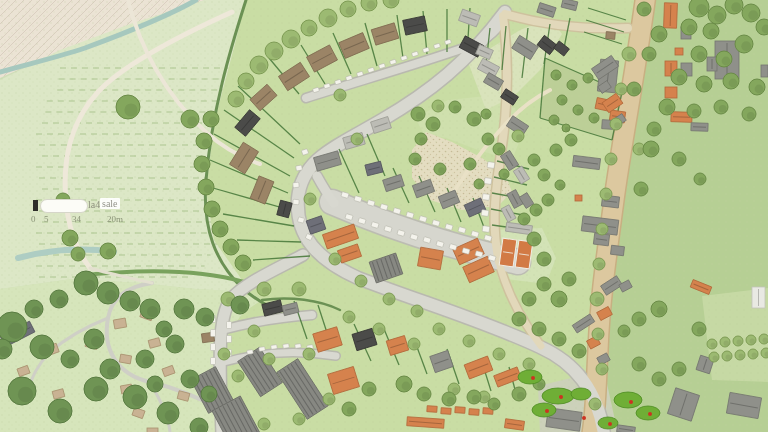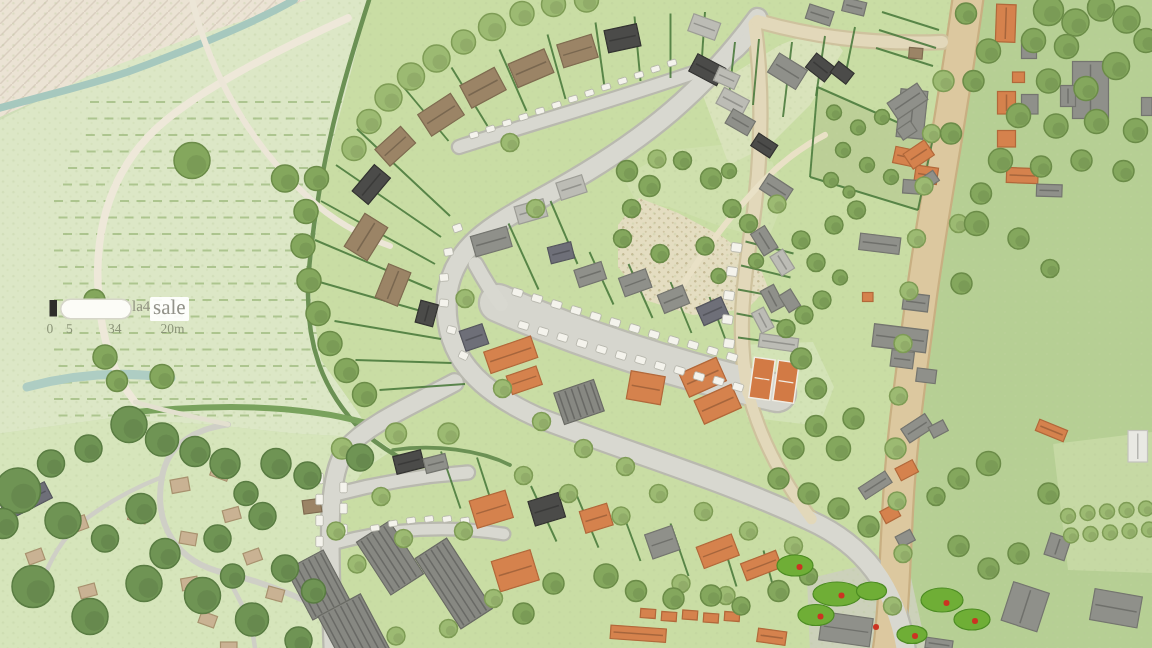--- a/index.html
+++ b/index.html
@@ -5,21 +5,21 @@
   html,body{margin:0;padding:0;background:#222;}
   #stage{position:relative;width:768px;height:432px;overflow:hidden;
          font-family:Liberation Serif, serif;background:#cfdeb8;}
   #plan{position:absolute;left:0;top:0;}
   
   .scalebar{position:absolute;left:30px;top:197px;width:120px;height:34px;z-index:5;}
   .sb-chip{position:absolute;left:3px;top:3px;width:5px;height:11px;background:#2e2e2a;}
   .sb-pill{position:absolute;left:10px;top:2px;width:46px;height:12px;background:#fcfcf7;
            border:1px solid #d6d6c9;border-radius:7px;}
   .wm-left{position:absolute;left:58px;top:2px;font-size:10px;color:rgba(120,120,106,.78);}
-  .wm-right{position:absolute;left:70px;top:1px;font-size:14px;color:#93938a;
+  .wm-right{position:absolute;left:70px;top:1px;font-size:10px;color:#93938a;
             background:rgba(255,255,255,.93);padding:0 2px;border-radius:1px;}
   .tick{position:absolute;top:17px;font-size:9px;color:#8b9478;}
   .t0{left:1px;} .t1{left:14px;} .t2{left:42px;} .t3{left:77px;}
 </style>
 </head>
 <body>
 
 <div id="stage">
   <svg id="plan" width="768" height="432" viewBox="0 0 768 432">
     <defs>

